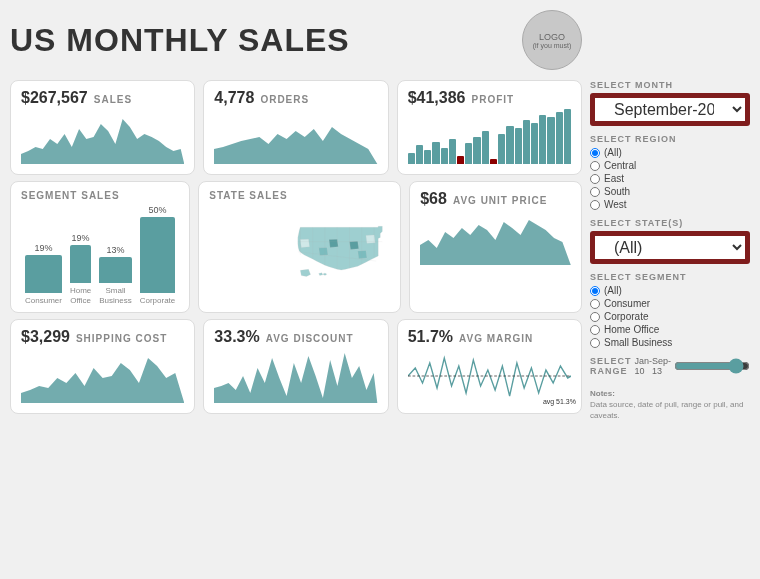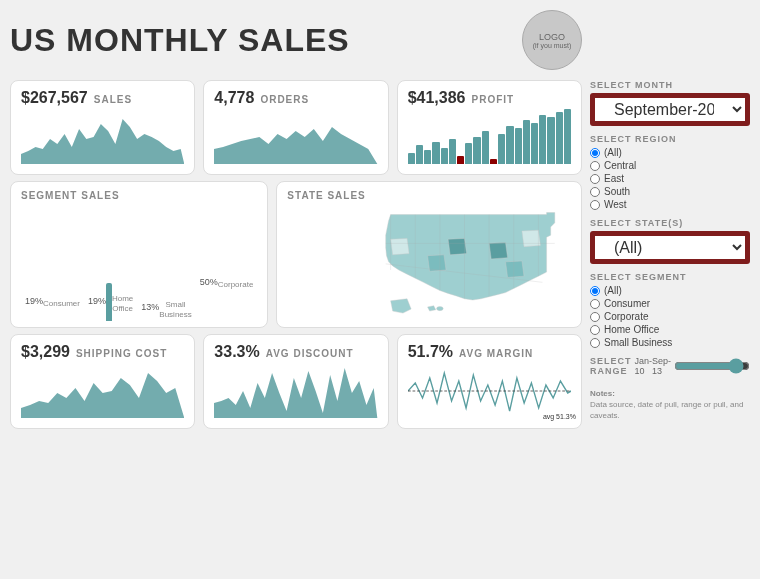--- a/index.html
+++ b/index.html
@@ -101,21 +101,21 @@
     }
     .segment-chart {
       display: flex;
       align-items: flex-end;
       gap: 8px;
       flex: 1;
       padding: 0 4px;
     }
     .bar-group {
       display: flex;
-      flex-direction: row;
+      flex-direction: column;
       align-items: center;
       flex: 1;
     }
     .bar-pct {
       font-size: 9px;
       color: #555;
       margin-bottom: 2px;
     }
     .bar {
       width: 100%;
@@ -359,20 +359,29 @@
           <line x1="48" y1="130" x2="460" y2="130" stroke="#aaa" stroke-width="0.5"></line>
           <line x1="48" y1="180" x2="430" y2="225" stroke="#aaa" stroke-width="0.5"></line>
 
           <path d="M60,270 L100,265 L110,290 L90,300 L65,295 Z" fill="#9ecfd0" stroke="#ccc" stroke-width="1"></path>
 
           <path d="M150,285 L165,282 L170,292 L155,295 Z" fill="#9ecfd0" stroke="#ccc" stroke-width="1"></path>
           <ellipse cx="180" cy="289" rx="8" ry="5" fill="#9ecfd0" stroke="#ccc" stroke-width="1"></ellipse>
         </svg>
       </div>
 
+      <div class="metric-card">
+        <div class="metric-label-row">
+          <span class="metric-value">$68</span>
+          <span class="metric-label">AVG UNIT PRICE</span>
+        </div>
+        <svg class="sparkline" viewBox="0 0 180 55" preserveAspectRatio="none">
+          <polygon points="0,55 0,35 10,30 20,38 30,22 40,28 50,18 60,25 70,15 80,20 90,30 100,12 110,18 120,25 130,10 140,15 150,20 160,28 170,32 180,55" fill="#5a9ea0" opacity="0.85"></polygon>
+        </svg>
+      </div>
     </div>
 
     <div class="metrics-row">
 
       <div class="metric-card">
         <div class="metric-label-row">
           <span class="metric-value">$3,299</span>
           <span class="metric-label">SHIPPING COST</span>
         </div>
         <svg class="sparkline" viewBox="0 0 180 55" preserveAspectRatio="none">

